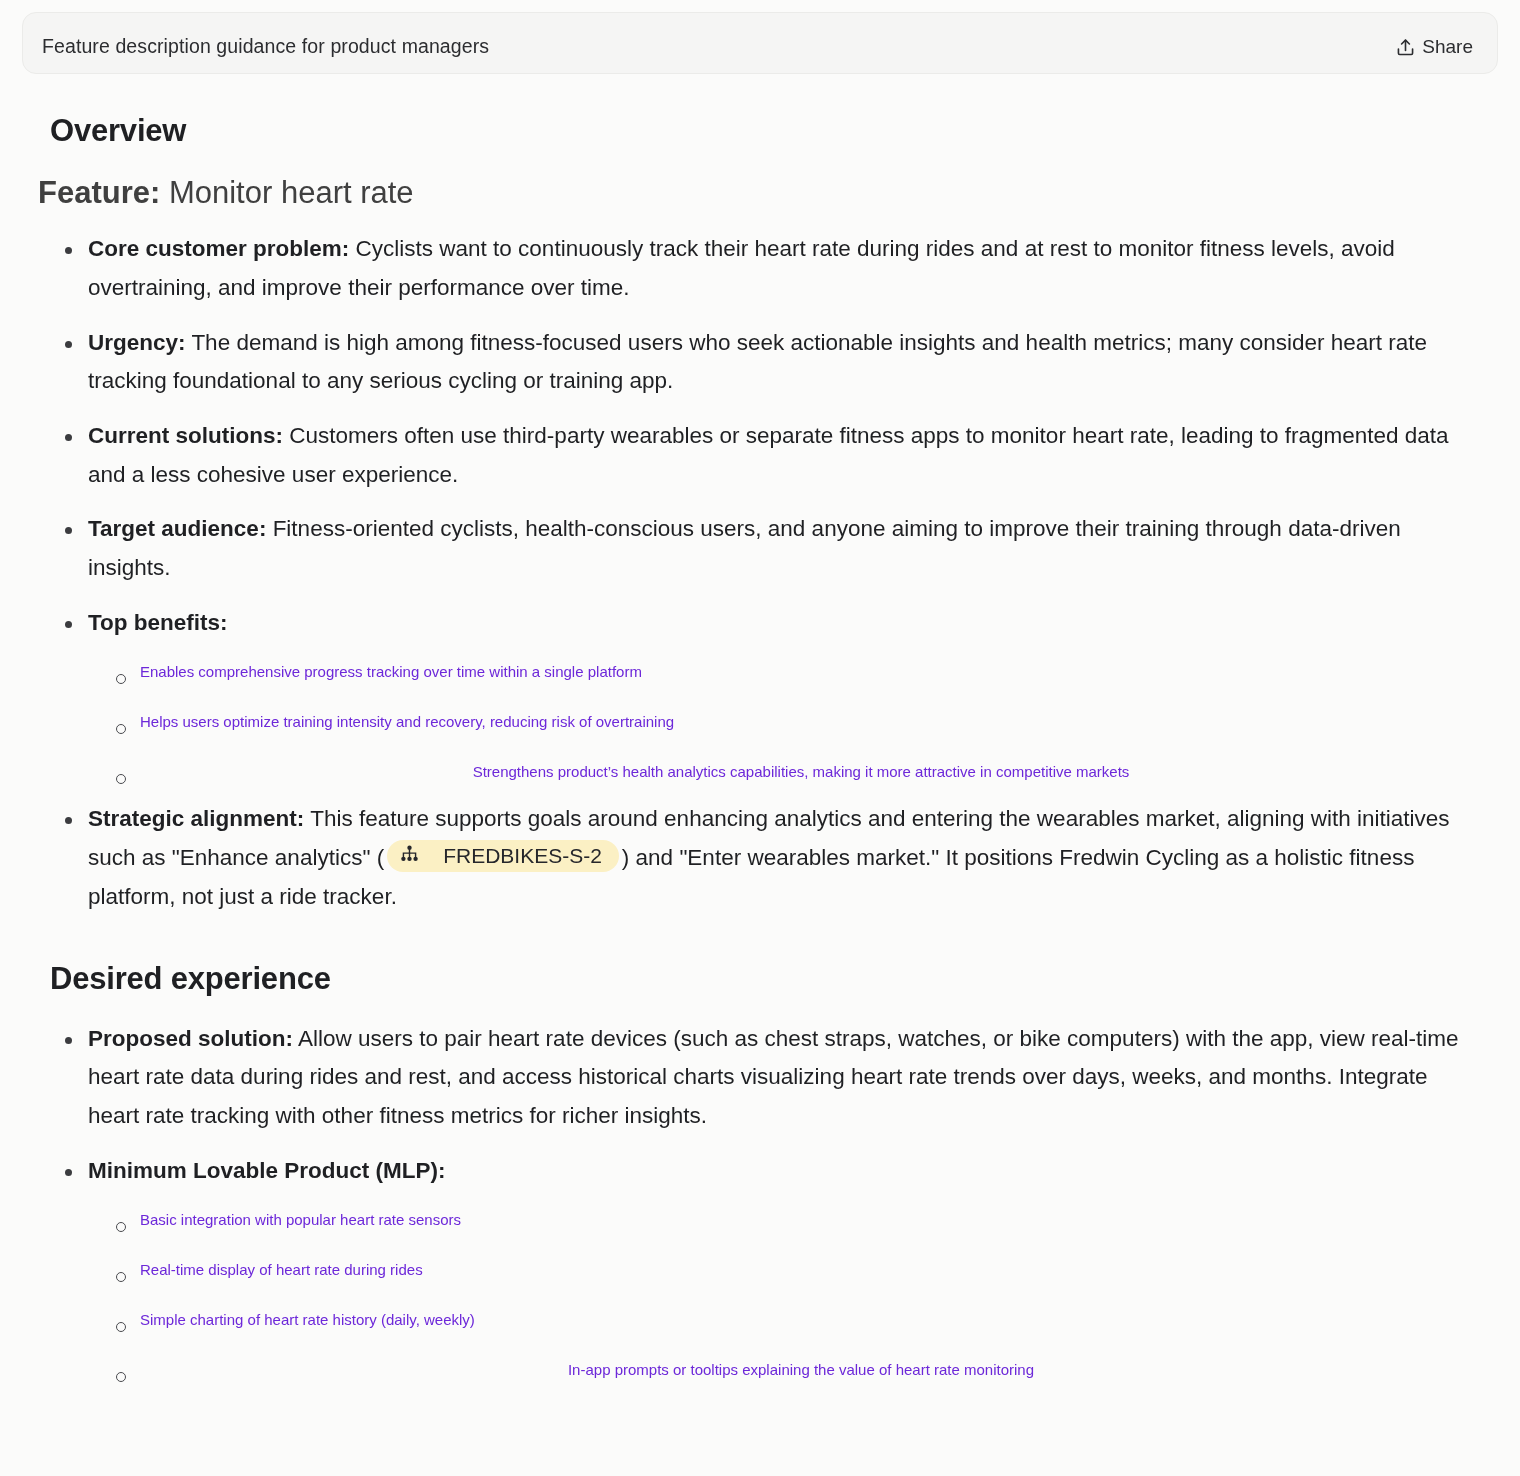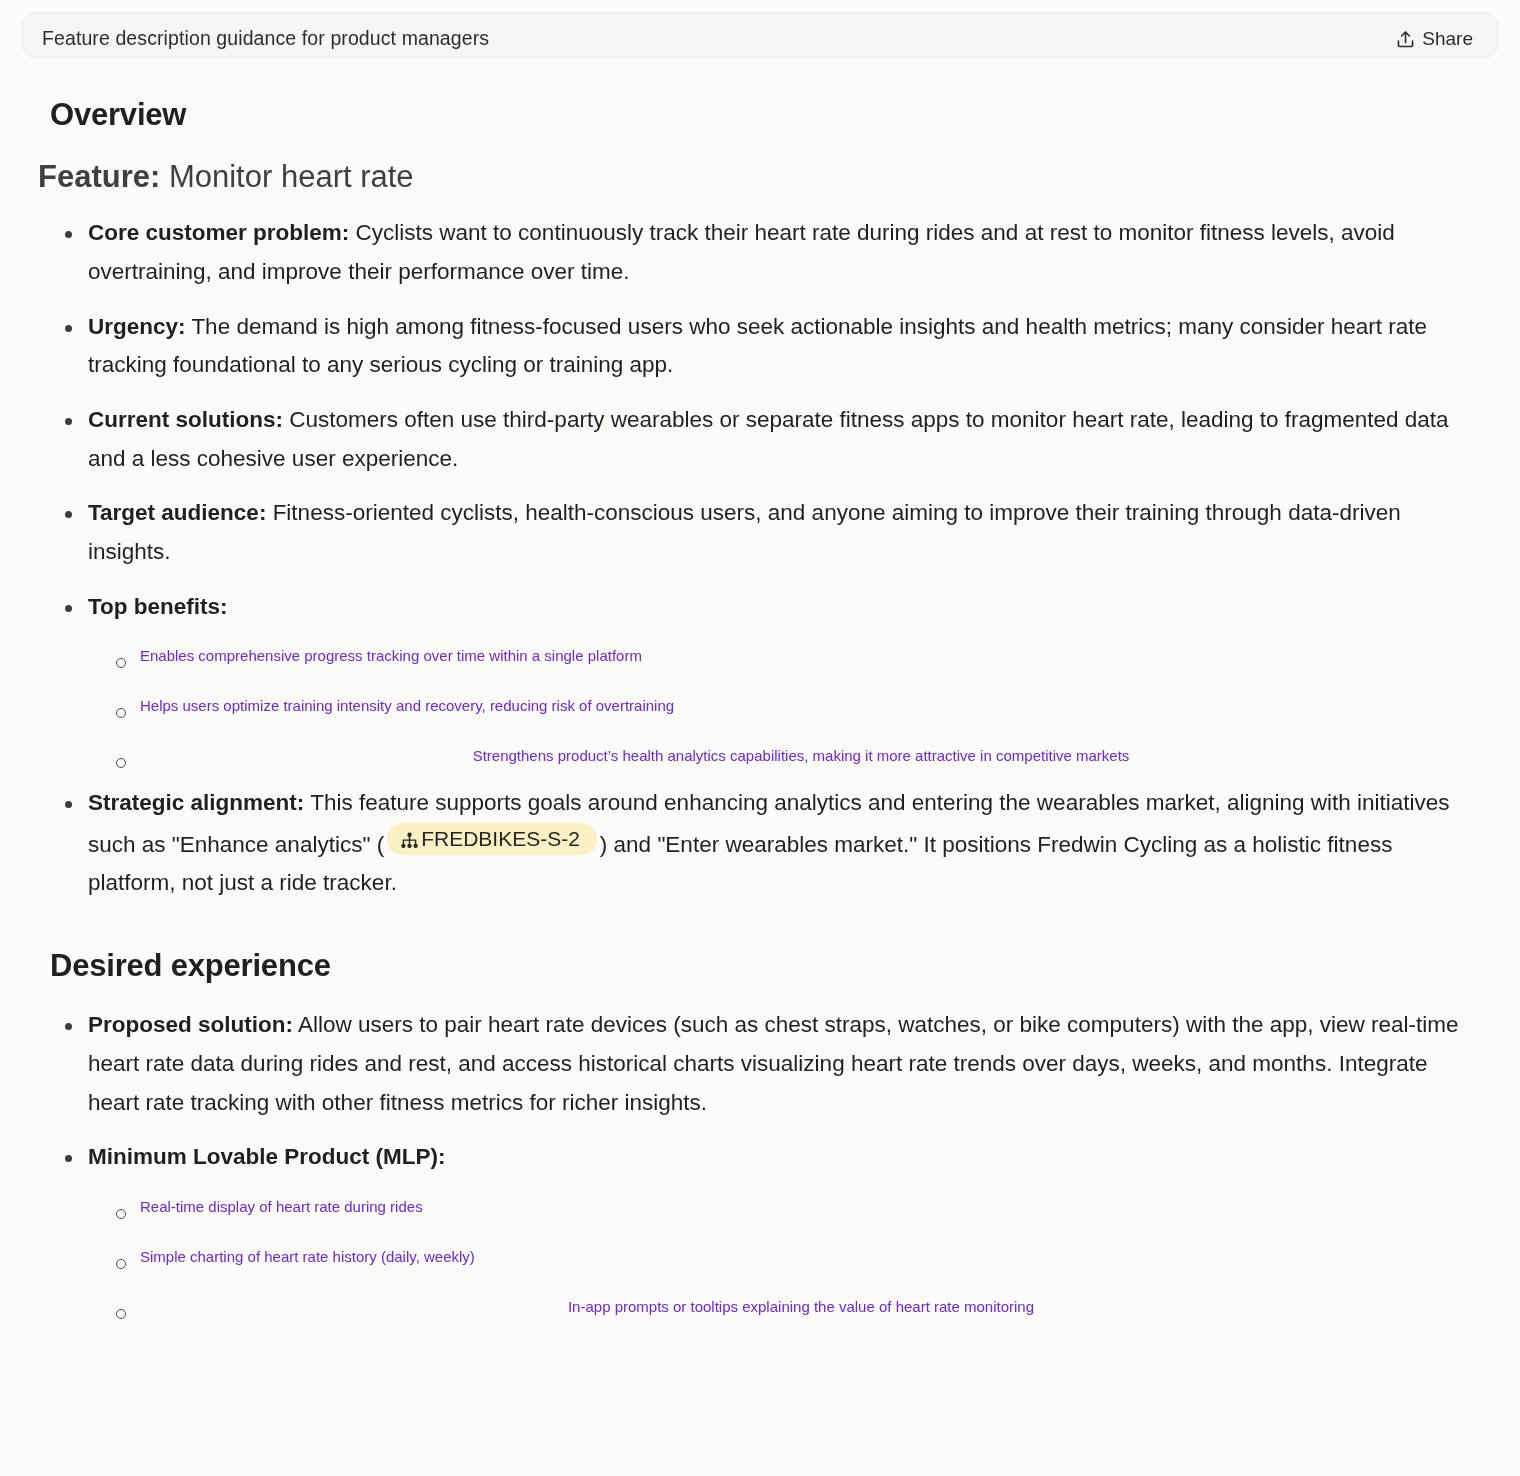--- a/index.html
+++ b/index.html
@@ -13,21 +13,21 @@
     width: 1520px;
     min-height: 1476px;
     font-family: "Liberation Sans", sans-serif;
     color: #1f2023;
     -webkit-font-smoothing: antialiased;
   }
 
   
   .header-card {
     margin: 12px 22px 0 22px;
-    height: 46px;
+    height: 62px;
     background: #f5f5f4;
     border: 1px solid #ebebe9;
     border-radius: 14px;
     display: flex;
     align-items: center;
     justify-content: space-between;
     padding: 8px 22px 0 19px;
   }
   .header-title {
     font-size: 19.5px;
@@ -121,22 +121,21 @@
     width: 8px;
     height: 8px;
     border-radius: 50%;
     border: 1.6px solid #4a4b4f;
     background: transparent;
   }
 
   
   .chip {
     display: inline-flex;
-    align-items: center;
-    gap: 2px;
+    gap: 24px;
     background: #fbf0c4;
     border-radius: 999px;
     padding: 3px 17px 3px 13px;
     font-size: 21px;
     line-height: 1.25;
     color: #26272b;
     vertical-align: 2px;
     margin: 0 3px;
     cursor: pointer;
     white-space: nowrap;
@@ -207,20 +206,21 @@
 
   <h2 class="section-heading second">Desired experience</h2>
 
   <ul class="level1">
     <li>
       <span class="lead">Proposed solution:</span><span> Allow users to pair heart rate devices (such as chest straps, watches, or bike computers) with the app, view real-time heart rate data during rides and rest, and access historical charts visualizing heart rate trends over days, weeks, and months. Integrate heart rate tracking with other fitness metrics for richer insights.</span>
     </li>
     <li>
       <span class="lead">Minimum Lovable Product (MLP):</span>
       <ul class="level2">
+        <li>Basic integration with popular heart rate sensors</li>
         <li>Real-time display of heart rate during rides</li>
         <li>Simple charting of heart rate history (daily, weekly)</li>
         <li>In-app prompts or tooltips explaining the value of heart rate monitoring</li>
       </ul>
     </li>
   </ul>
 
 </div>
 
 </body></html>

